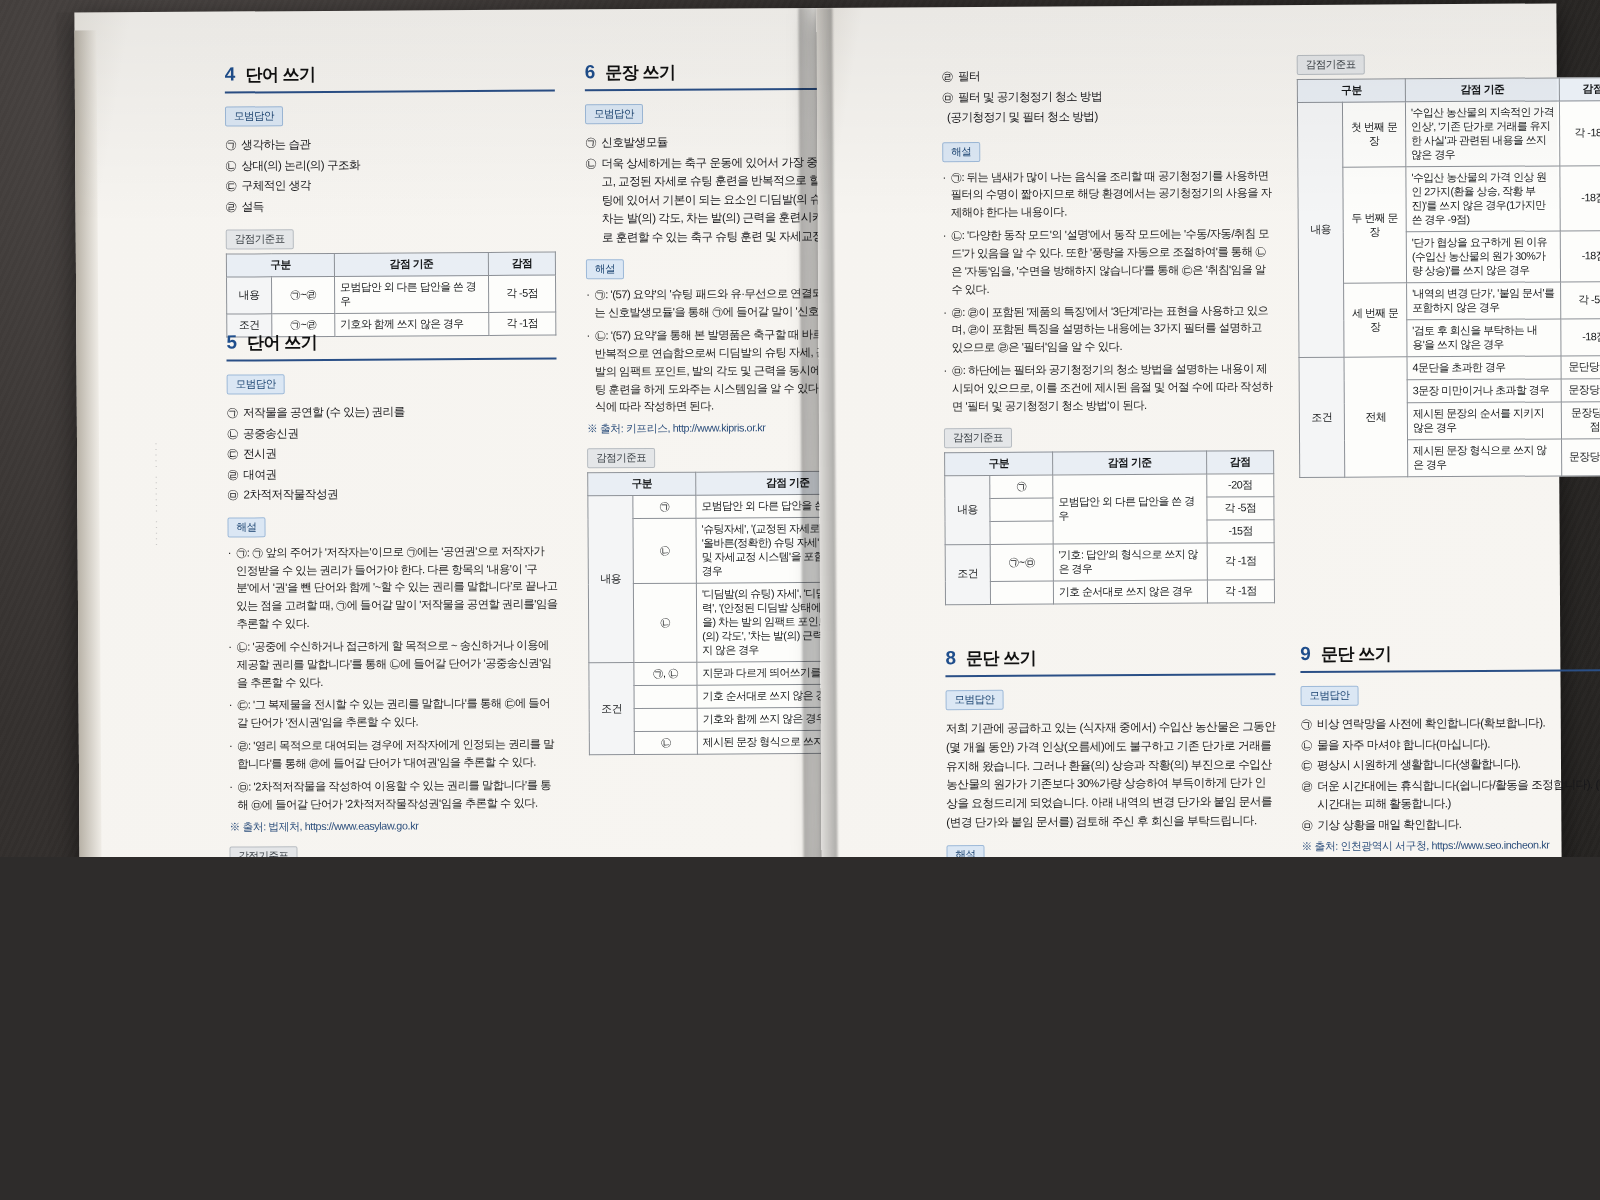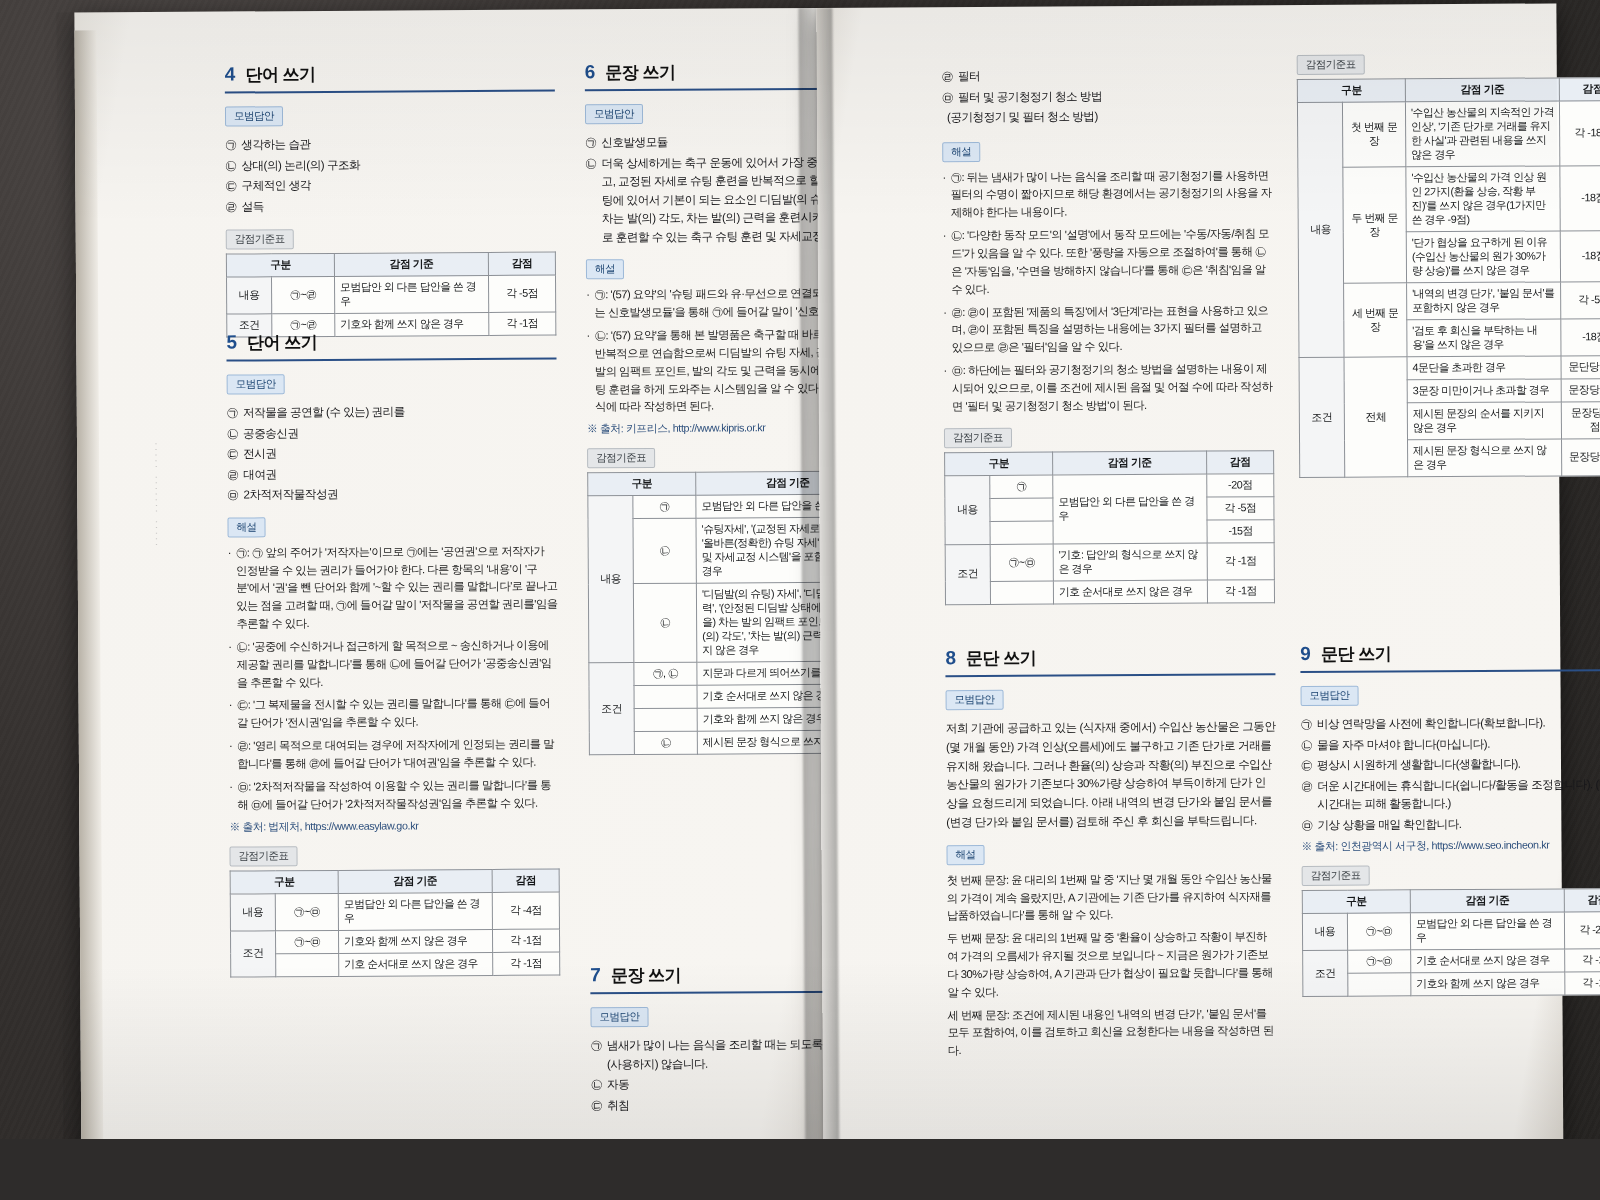--- a/index.html
+++ b/index.html
@@ -1,21 +1,21 @@
 <!DOCTYPE html>
 <html><head>
 <meta charset="utf-8">
 <style>
   html,body{margin:0;padding:0;}
   body{
     width:1600px;height:1200px;overflow:hidden;
     background:#2e2c2b;
     font-family:"Liberation Sans", sans-serif;
   }
-  #page{position:relative;width:1600px;height:1139px;overflow:hidden;}
+  #page{position:relative;width:1600px;height:857px;overflow:hidden;}
 
   
   .desk{position:absolute;inset:0;background:
       radial-gradient(circle at 10% 10%, #4a4543 0%, #35312f 40%, #262422 100%);}
   .desk:after{content:"";position:absolute;inset:0;
     background:repeating-linear-gradient(115deg, rgba(255,255,255,0.012) 0 3px, rgba(0,0,0,0.02) 3px 6px);}
 
   
   .book{position:absolute;left:60px;top:8px;width:1500px;height:1190px;
         transform:rotate(-0.35deg);}

